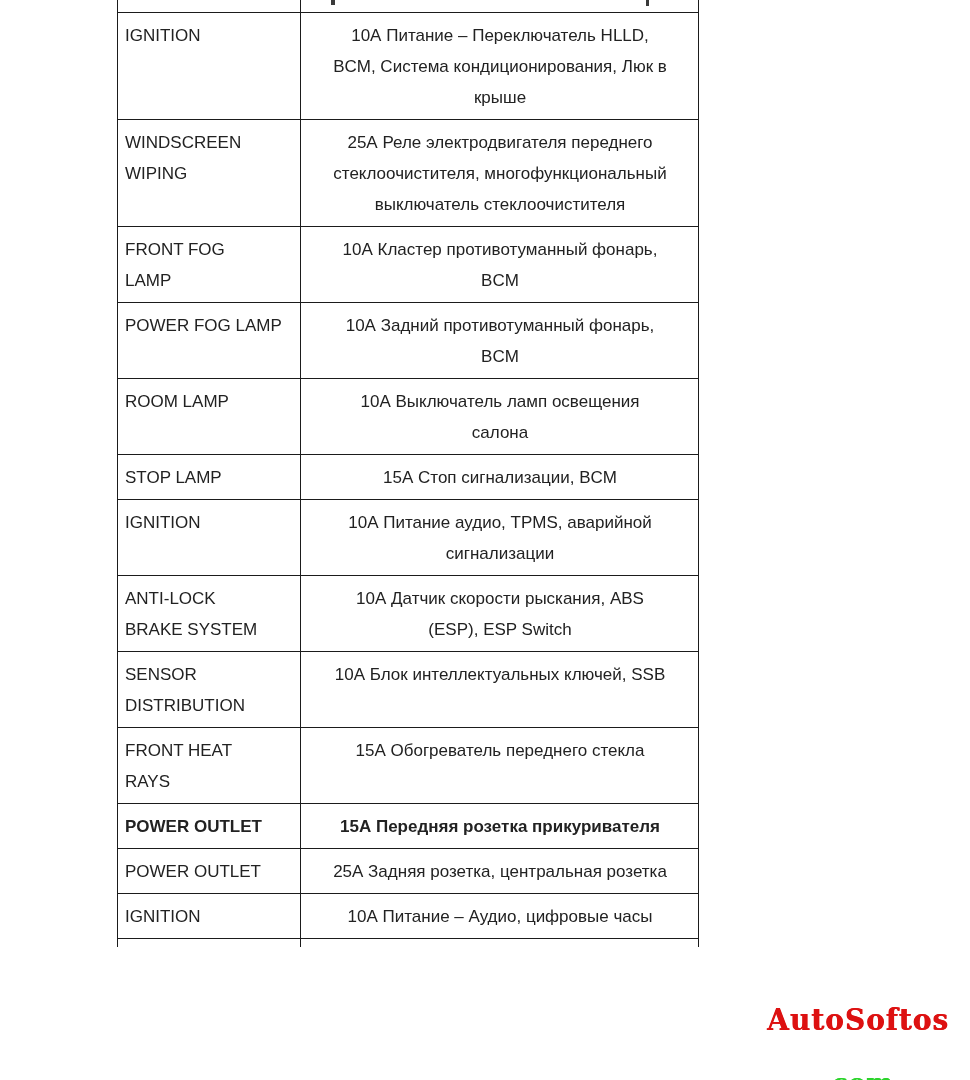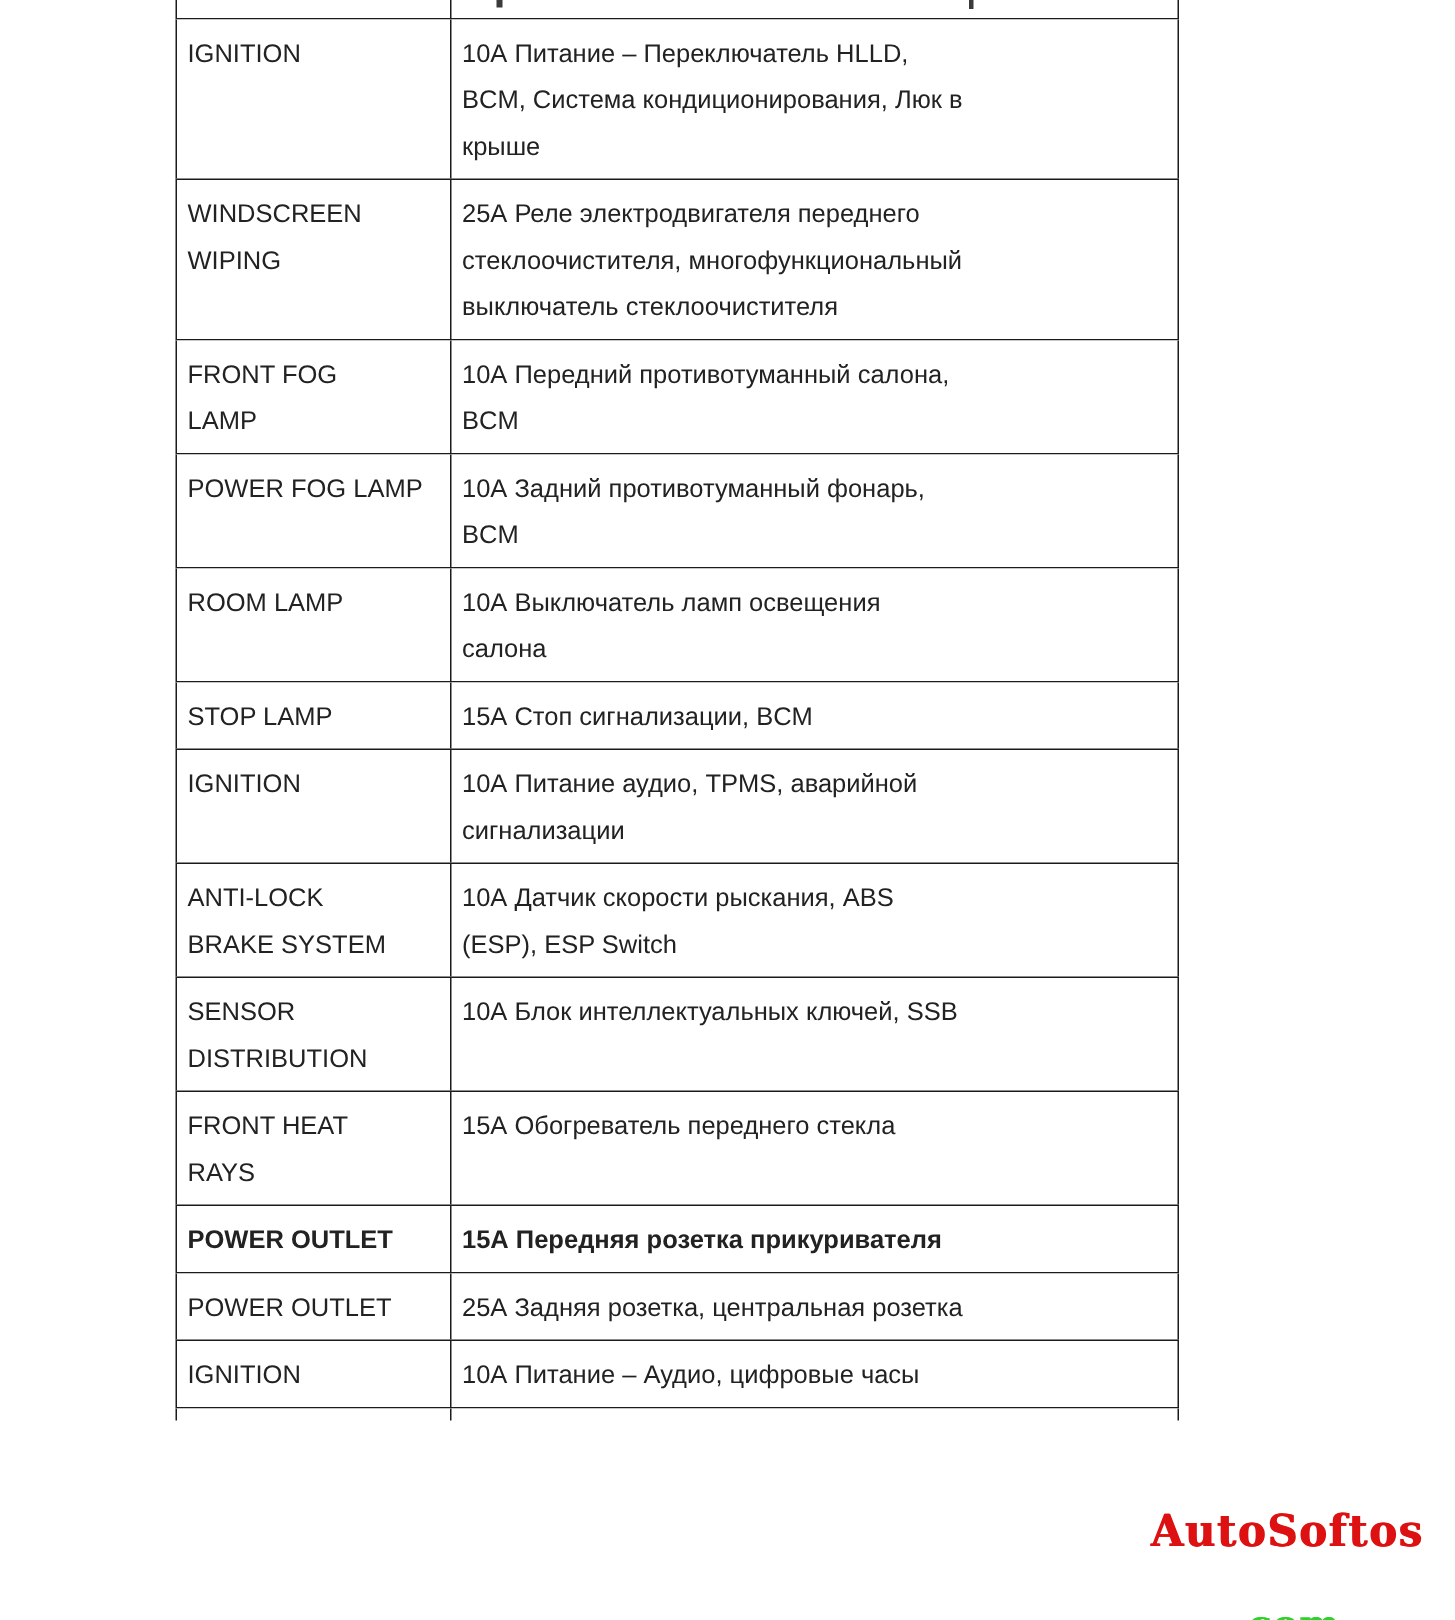--- a/index.html
+++ b/index.html
@@ -8,21 +8,21 @@
   body {
     width: 970px; height: 1080px;
     background: #ffffff;
     position: relative;
     overflow: hidden;
     font-family: "Liberation Sans", sans-serif;
   }
   .fuse-table {
     position: absolute;
     left: 117px; top: 0;
-    width: 669px;
+    width: 582px;
   }
   .row {
     display: flex;
     border-bottom: 1.6px solid var(--border-color, #1b1b1b);
     background: #fff;
   }
   .cell {
     box-sizing: border-box;
     font-size: 17px;
     line-height: 31px;
@@ -31,20 +31,21 @@
     padding: 7px 6px 6px 7px;
   }
   .c1 {
     width: 184px;
     border-left: 1.6px solid var(--border-color, #1b1b1b);
     border-right: 1.6px solid var(--border-color, #1b1b1b);
   }
   .c2 {
     flex: 1;
     border-right: 1.6px solid var(--border-color, #1b1b1b);
+    text-align: center;
   }
   .row.bold .cell { font-weight: bold; }
   .row.partial-top  { height: 12px; }
   .row.partial-bottom { height: 8px; border-bottom: none; }
   .row.partial-top .cell, .row.partial-bottom .cell { padding: 0; }
   .frag {
     position: absolute;
     background: #3a3a3a;
   }
   .frag-1 { left: 331px; top: 0; width: 4px; height: 5px; }
@@ -93,21 +94,21 @@
     <div class="row">
     <div class="cell c1">WINDSCREEN
 WIPING</div>
     <div class="cell c2">25А Реле электродвигателя переднего
 стеклоочистителя, многофункциональный
 выключатель стеклоочистителя</div>
   </div>
     <div class="row">
     <div class="cell c1">FRONT FOG
 LAMP</div>
-    <div class="cell c2">10А Передний противотуманный салона,
+    <div class="cell c2">10А Кластер противотуманный фонарь,
 BCM</div>
   </div>
     <div class="row">
     <div class="cell c1">POWER FOG LAMP</div>
     <div class="cell c2">10А Задний противотуманный фонарь,
 BCM</div>
   </div>
     <div class="row">
     <div class="cell c1">ROOM LAMP</div>
     <div class="cell c2">10А Выключатель ламп освещения

